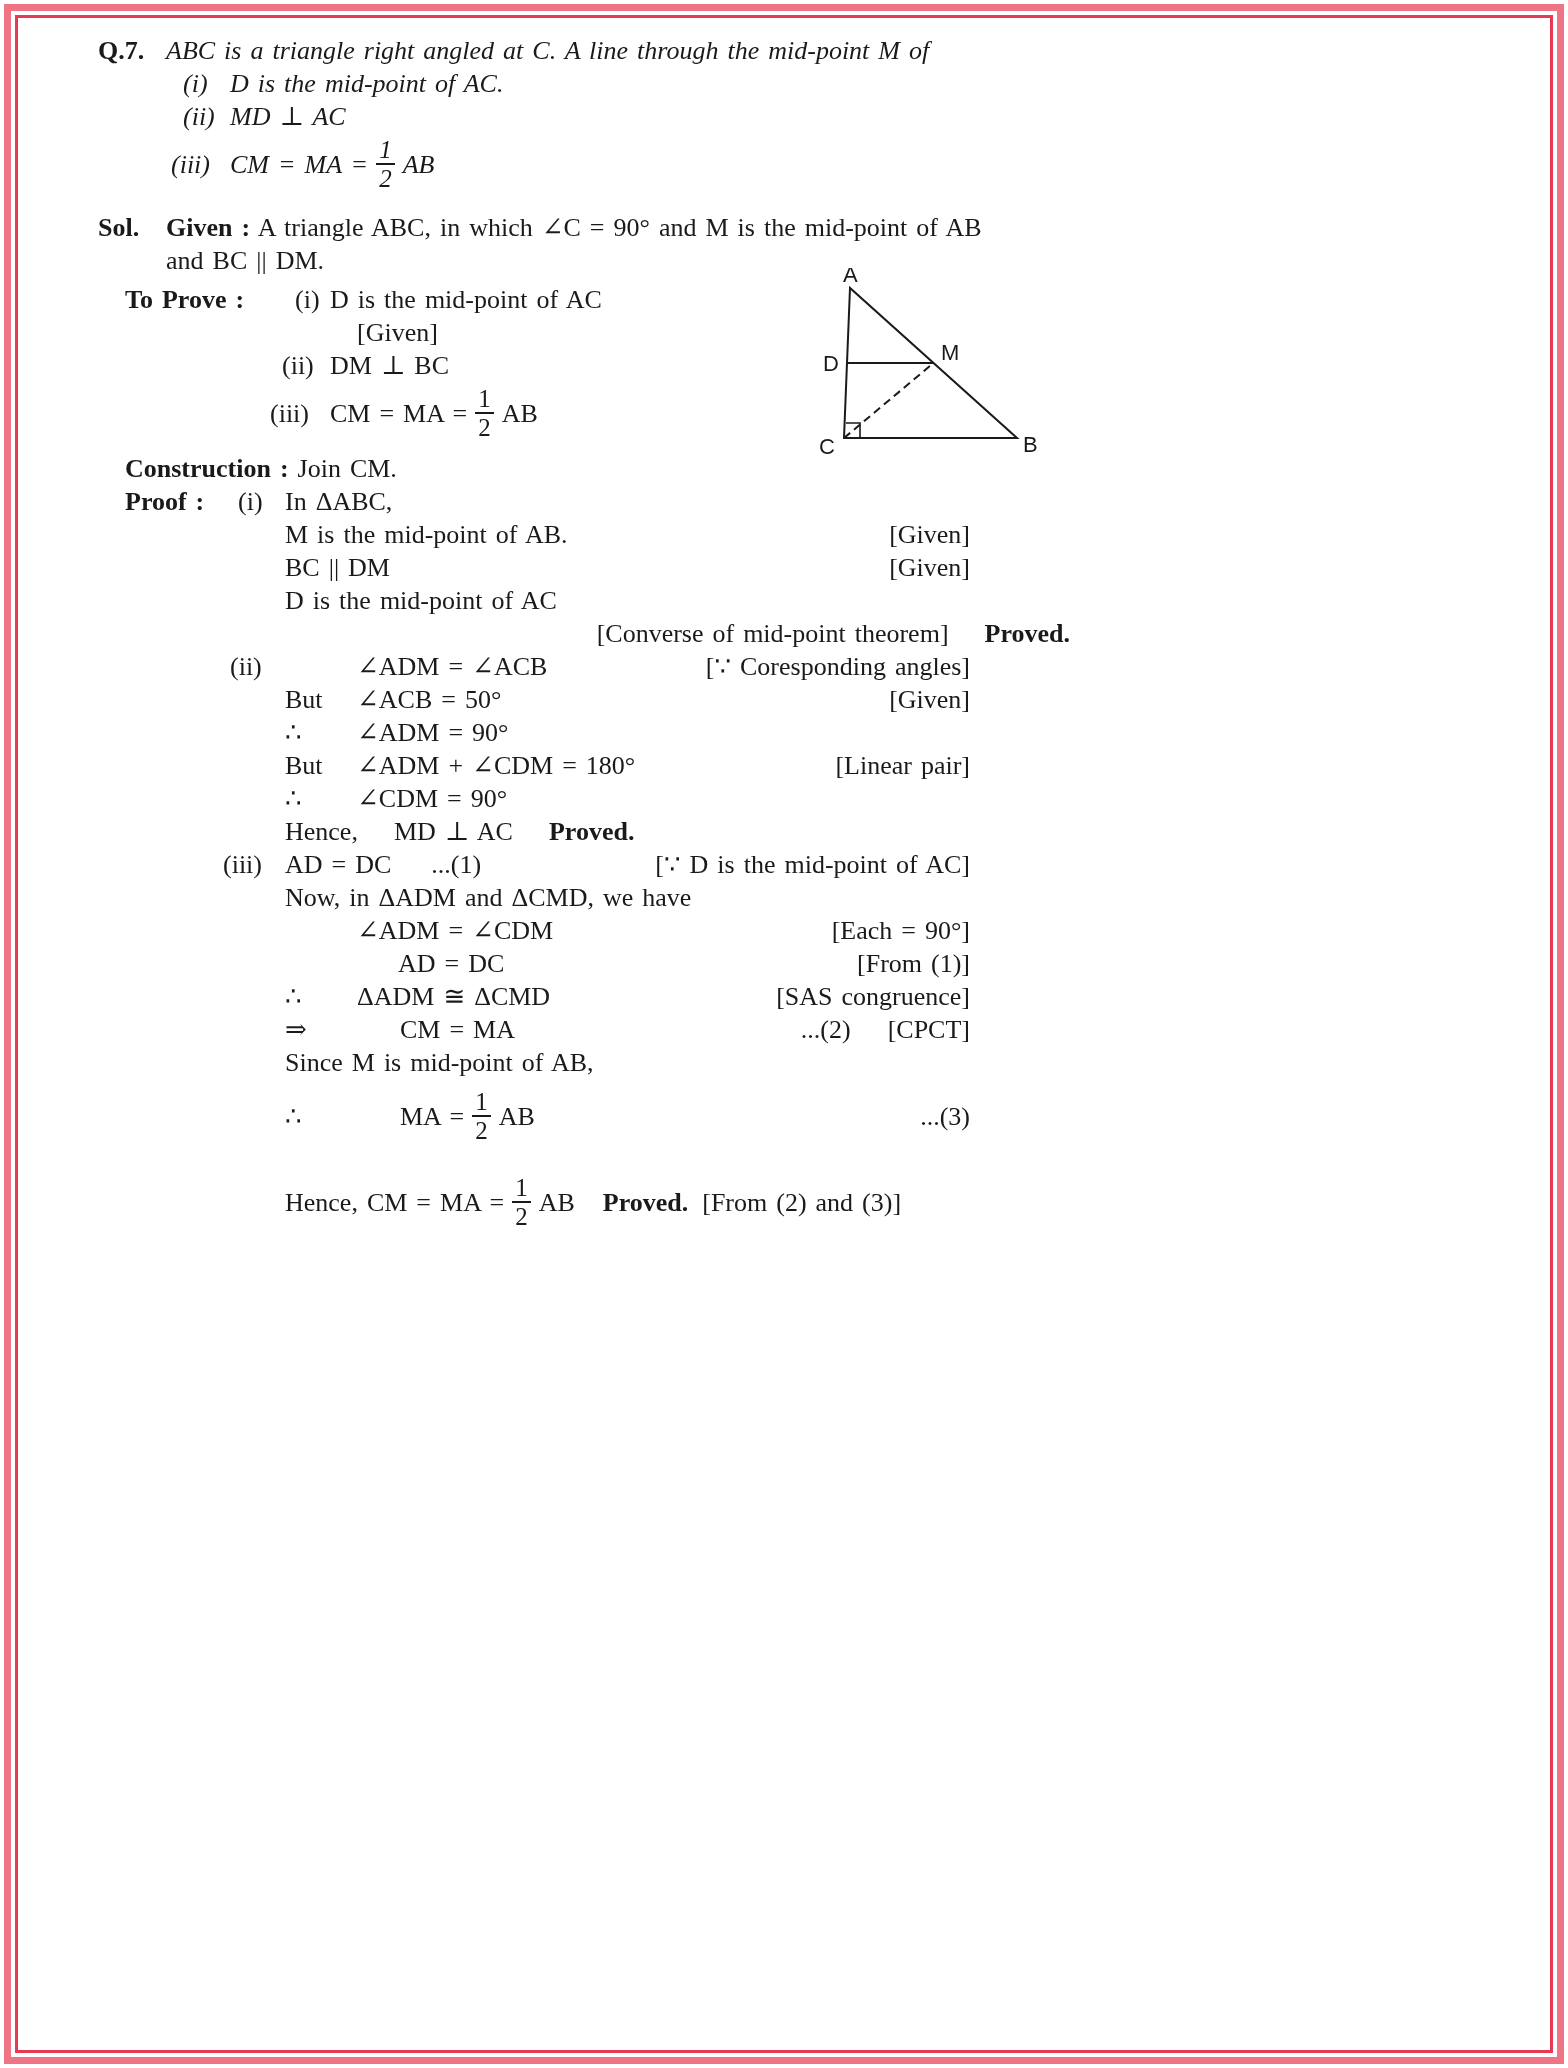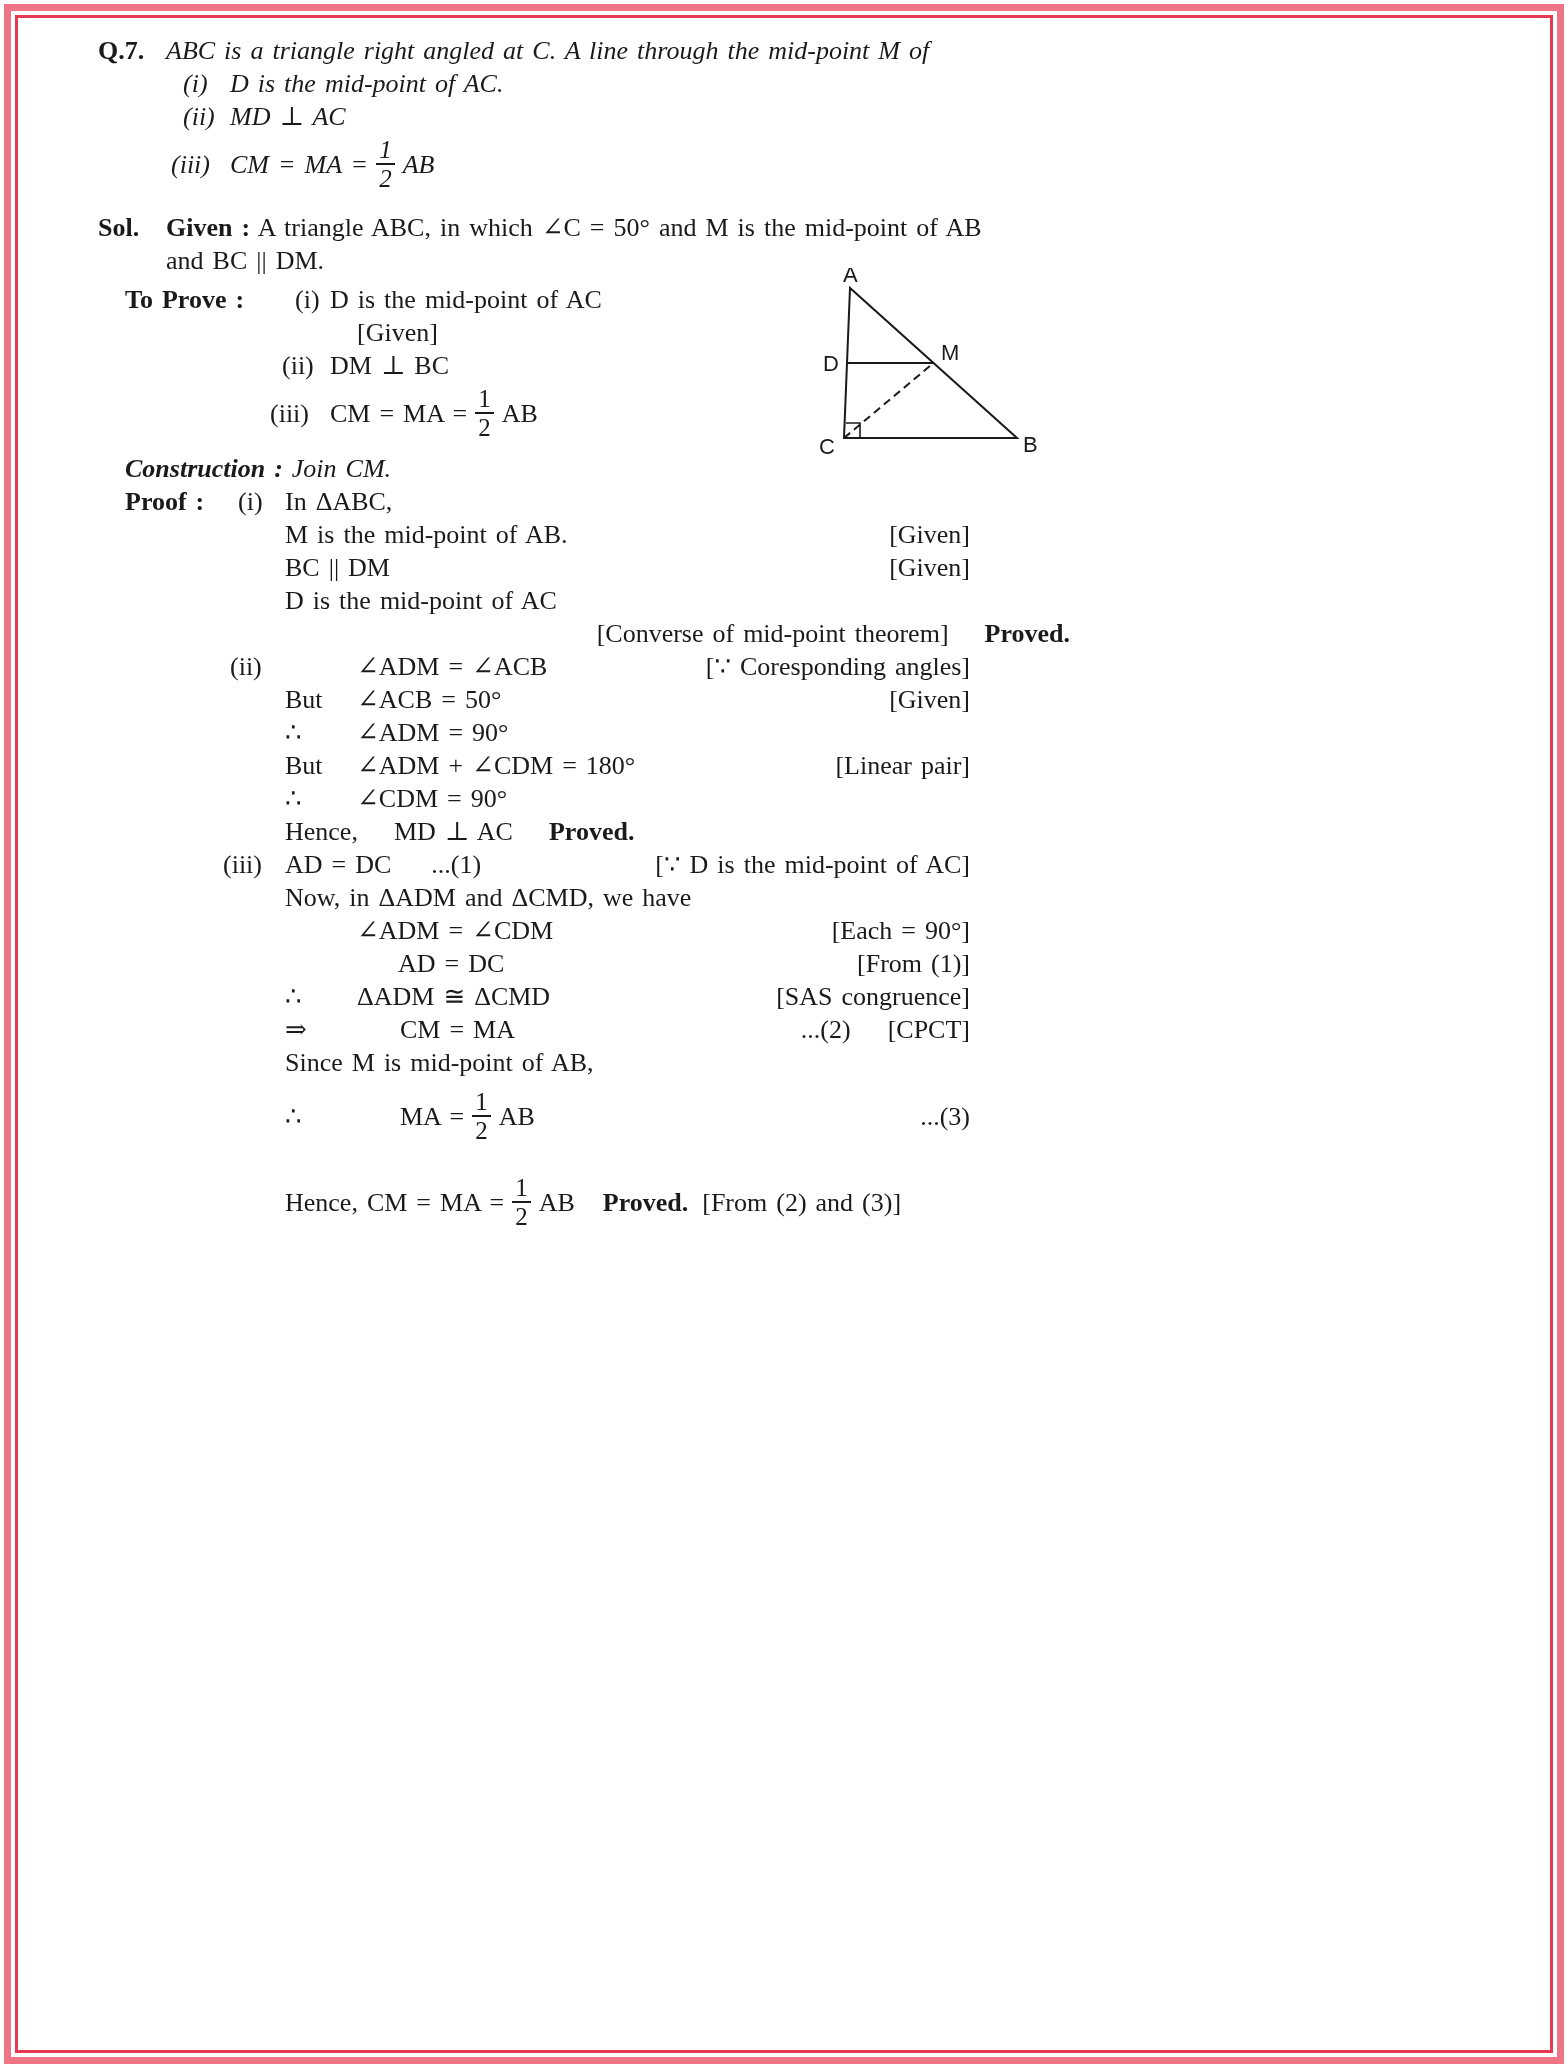--- a/index.html
+++ b/index.html
@@ -37,21 +37,21 @@
 
   .tp-head{display:flex;margin-left:27px;margin-top:6px;}
   .tp-label{width:170px;flex:none;font-weight:bold;}
   .tp-num{width:35px;flex:none;}
   .tp-note{margin-left:259px;}
   .tp-ii{display:flex;margin-left:184px;}
   .tp-ii .tpn2{width:48px;flex:none;}
   .tp-iii{display:flex;align-items:center;min-height:62px;margin-left:172px;}
   .tp-iii .tpn3{width:60px;flex:none;}
 
-  .constr{margin-left:27px;margin-top:8px;font-style:italic;}
+  .constr{margin-left:27px;margin-top:8px;}
   .proof-head{display:flex;margin-left:27px;}
   .proof-label{width:113px;flex:none;font-weight:bold;}
   .proof-num{width:47px;flex:none;}
 
   
   .psec{position:relative;}
   .pnum-abs2{position:absolute;left:132px;top:0;}
   .pnum-abs3{position:absolute;left:125px;top:0;}
   .prow{display:flex;margin-left:187px;}
   .pre{width:72px;flex:none;}
@@ -102,21 +102,21 @@
       </span>
       <span>AB</span>
     </div>
   </section>
 
   <section>
     <div class="solrow">
       <span class="sol-label">Sol.</span>
       <span>
         <span class="bold">Given :</span>
-        <span>A triangle ABC, in which ∠C = 50° and M is the mid-point of AB</span>
+        <span>A triangle ABC, in which ∠C = 90° and M is the mid-point of AB</span>
       </span>
     </div>
     <div class="given-cont">and BC || DM.</div>
 
     <div class="tp-head">
       <span class="tp-label">To Prove :</span>
       <span class="tp-num">(i)</span>
       <span>D is the mid-point of AC</span>
     </div>
     <div class="tp-note">[Given]</div>

